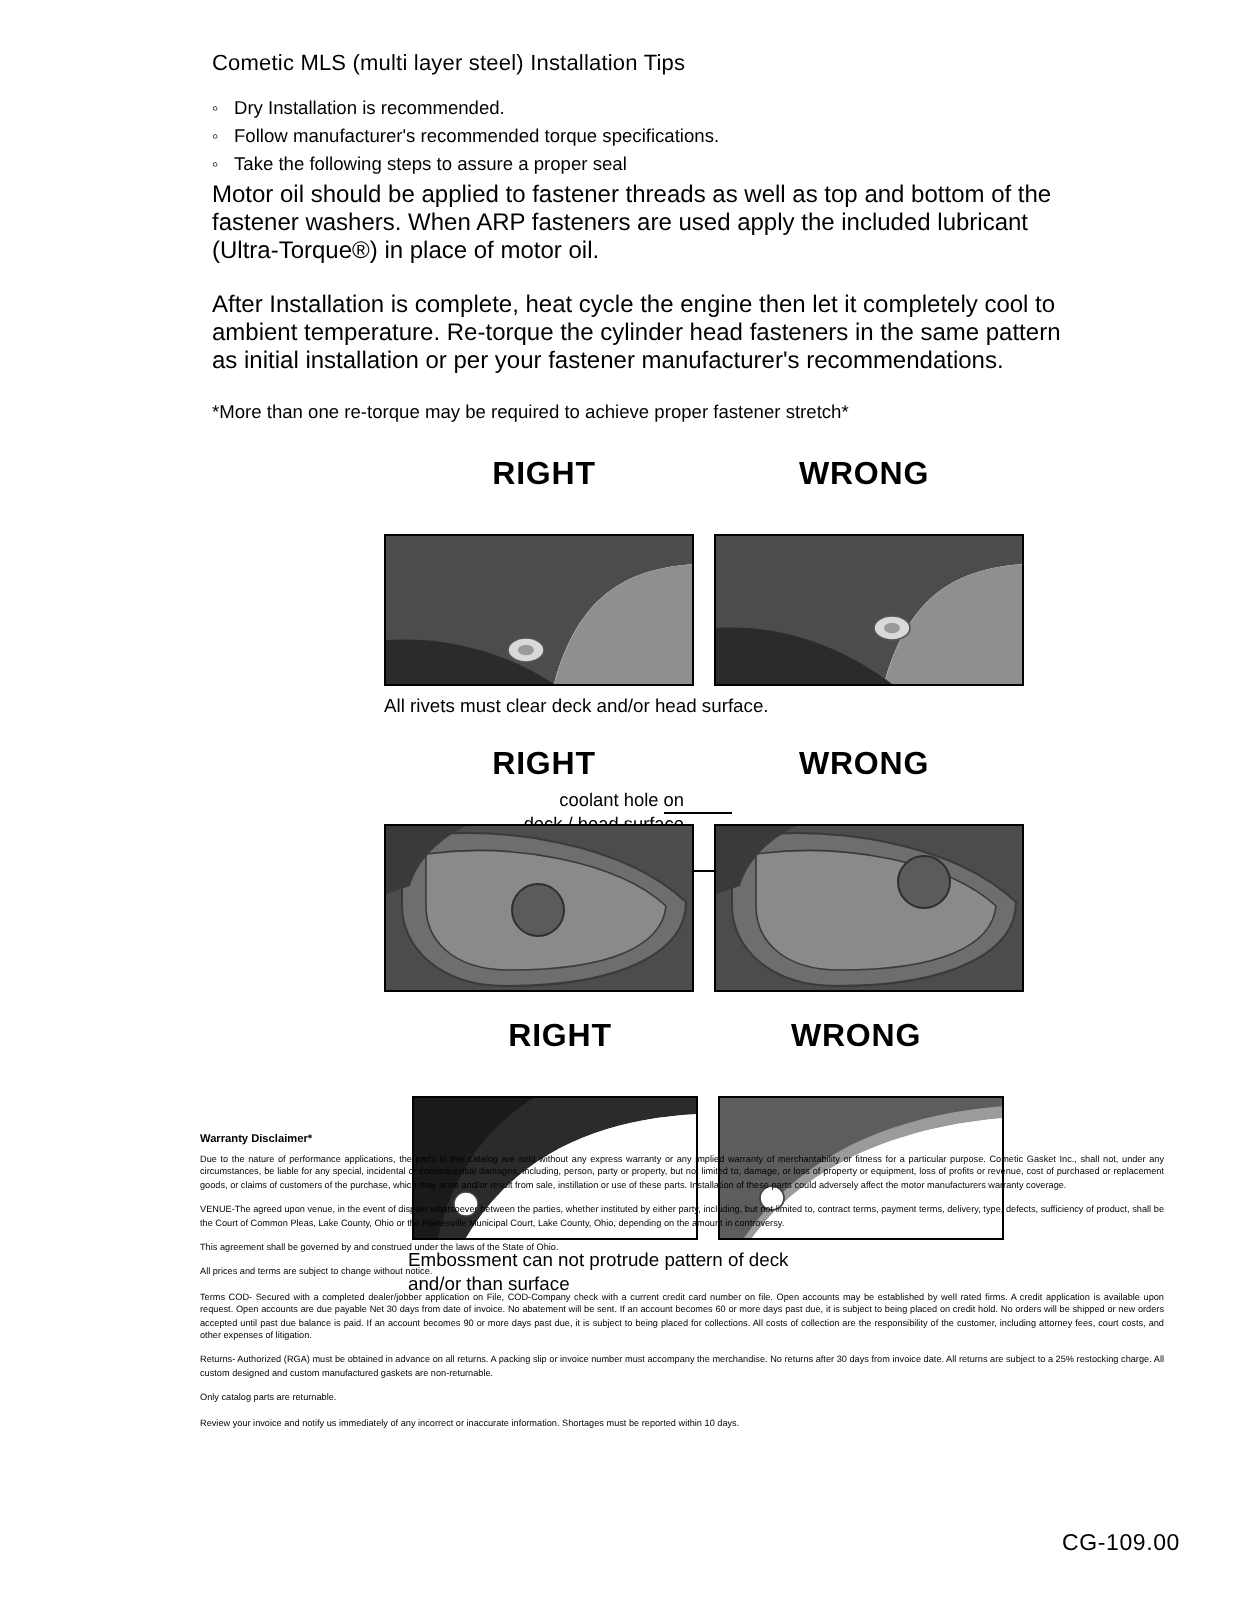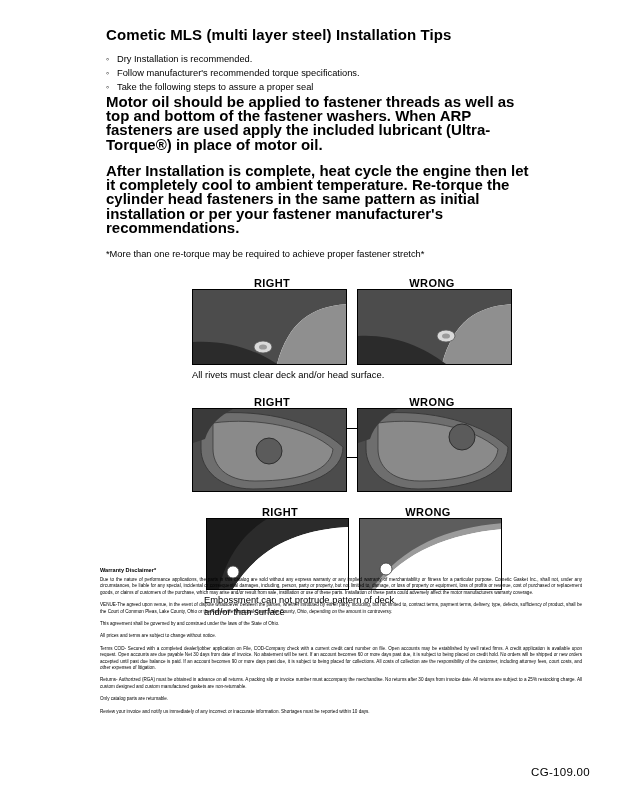--- a/index.html
+++ b/index.html
@@ -15,22 +15,22 @@
     overflow: hidden;
   }
   .page {
     position: relative;
     width: 618px;
     height: 800px;
     box-sizing: border-box;
     padding: 26px 40px 10px 40px;
   }
   h1.title {
-    font-size: 15px;
-    font-weight: bold;
+    font-size: 11px;
+    font-weight: normal;
     margin: 0 0 9px 66px;
     letter-spacing: 0.1px;
   }
   ul.bullets {
     list-style: none;
     margin: 0 0 0 66px;
     padding: 0;
     font-size: 9.3px;
     line-height: 14.2px;
   }
@@ -62,25 +62,24 @@
     left: 0;
     top: -0.5px;
     font-size: 9px;
   }
   h2.subtitle {
     font-size: 11.5px;
     font-weight: bold;
     margin: 16px 0 8px 66px;
   }
   p.para {
-    font-size: 15px;
+    font-size: 12px;
     line-height: 14.3px;
     margin: 0 0 12px 66px;
     max-width: 430px;
-    font-weight: bold;
   }
   p.note {
     font-size: 9.3px;
     line-height: 14px;
     margin: 0 0 0 66px;
   }
 
   
   .figures {
     margin: 16px 0 0 0;
@@ -90,24 +89,24 @@
     position: relative;
     margin-left: 152px;
   }
   .fig-labels {
     display: flex;
     width: 320px;
   }
   .fig-label {
     width: 160px;
     text-align: center;
-    font-size: 11px;
+    font-size: 16px;
     font-weight: bold;
     letter-spacing: 0.4px;
-    padding-bottom: 0;
+    padding-bottom: 20px;
   }
   .fig-imgs {
     display: flex;
     width: 320px;
     gap: 10px;
   }
   .fig-box {
     width: 155px;
     height: 74px;
     border: 1px solid #000;

